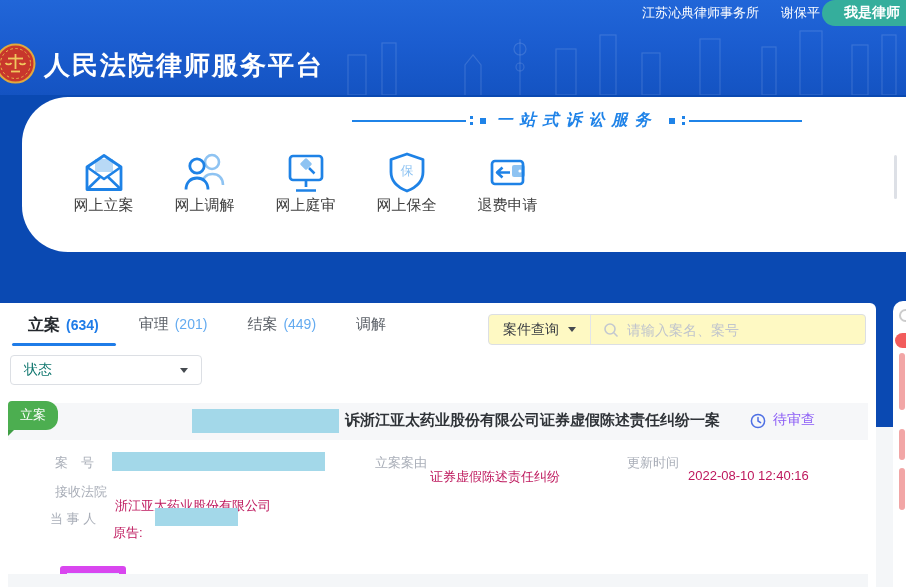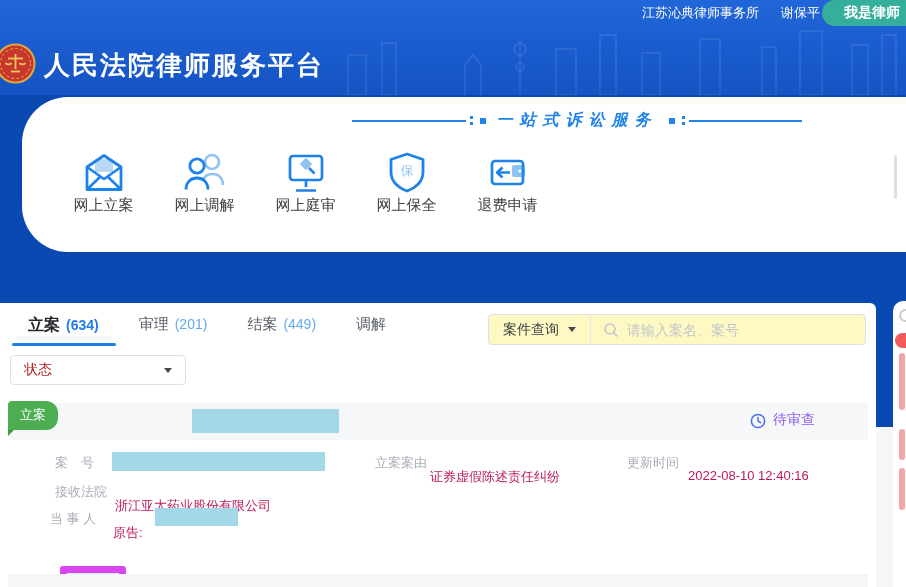--- a/index.html
+++ b/index.html
@@ -54,23 +54,23 @@
   .search-group { position:absolute; left:488px; top:314px; width:378px; height:31px;
     border:1px solid #dcdfe4; border-radius:4px; display:flex; align-items:stretch; background:#fef9c3; z-index:3; }
   .search-cat { display:flex; align-items:center; gap:9px; padding:0 14px; font-size:14px; color:#383c42;
     border-right:1px solid #e2e5ea; cursor:pointer; white-space:nowrap; }
   .caret-down { width:0; height:0; border-left:4px solid transparent; border-right:4px solid transparent;
     border-top:5px solid #454a50; }
   .search-input-wrap { flex:1; display:flex; align-items:center; gap:8px; padding:0 12px; }
   input.search { border:none; outline:none; flex:1; font-size:14px; color:#333; background:transparent; }
   input.search::placeholder { color:#c0c5cd; }
 
-  .status-select { position:absolute; left:10px; top:355px; width:176px; height:30px;
+  .status-select { position:absolute; left:10px; top:355px; width:192px; height:30px;
     border:1px solid #dcdfe4; border-radius:4px; background:#fff; display:flex; align-items:center;
-    padding:0 13px; font-size:14px; color:#b91c1c; cursor:pointer; z-index:3; }
+    padding:0 13px; font-size:14px; color:#0f766e; cursor:pointer; z-index:3; }
   .status-select .caret-down { margin-left:auto; }
 
   
   .case-card { position:absolute; left:8px; top:403px; width:860px; z-index:3; }
   .case-head { position:relative; height:37px; background:#f6f7f9; display:flex; align-items:center; }
   .badge { position:absolute; left:0; top:-2px; background:#4cae50; color:#fff; font-size:13px;
     padding:5px 12px 6px; border-radius:4px 12px 12px 0; }
   .badge::after { content:""; position:absolute; left:0; bottom:-6px; width:0; height:0;
     border-top:6px solid #3f9e44; border-right:6px solid transparent; }
   .case-redaction-1 { position:absolute; left:184px; top:6px; width:147px; height:24px; background:#a3d8e9; }
@@ -242,20 +242,21 @@
 
 <div class="status-select">
   <span>状态</span>
   <span class="caret-down"></span>
 </div>
 
 <div class="case-card">
   <div class="case-head">
     <div class="badge">立案</div>
     <div class="case-redaction-1"></div>
+    <div class="case-title">诉浙江亚太药业股份有限公司证券虚假陈述责任纠纷一案</div>
     <div class="case-status">
       <svg width="16" height="16" viewBox="0 0 16 16" fill="none">
         <circle cx="8" cy="8" r="6.6" stroke="#4d6fe4" stroke-width="1.5"></circle>
         <path d="M8 4.5 V8 l2.6 1.6" stroke="#4d6fe4" stroke-width="1.5" stroke-linecap="round"></path>
       </svg>
       <span>待审查</span>
     </div>
   </div>
   <div class="case-body">
     <span class="lb" style="left:47px; top:14px;">案　号</span>

